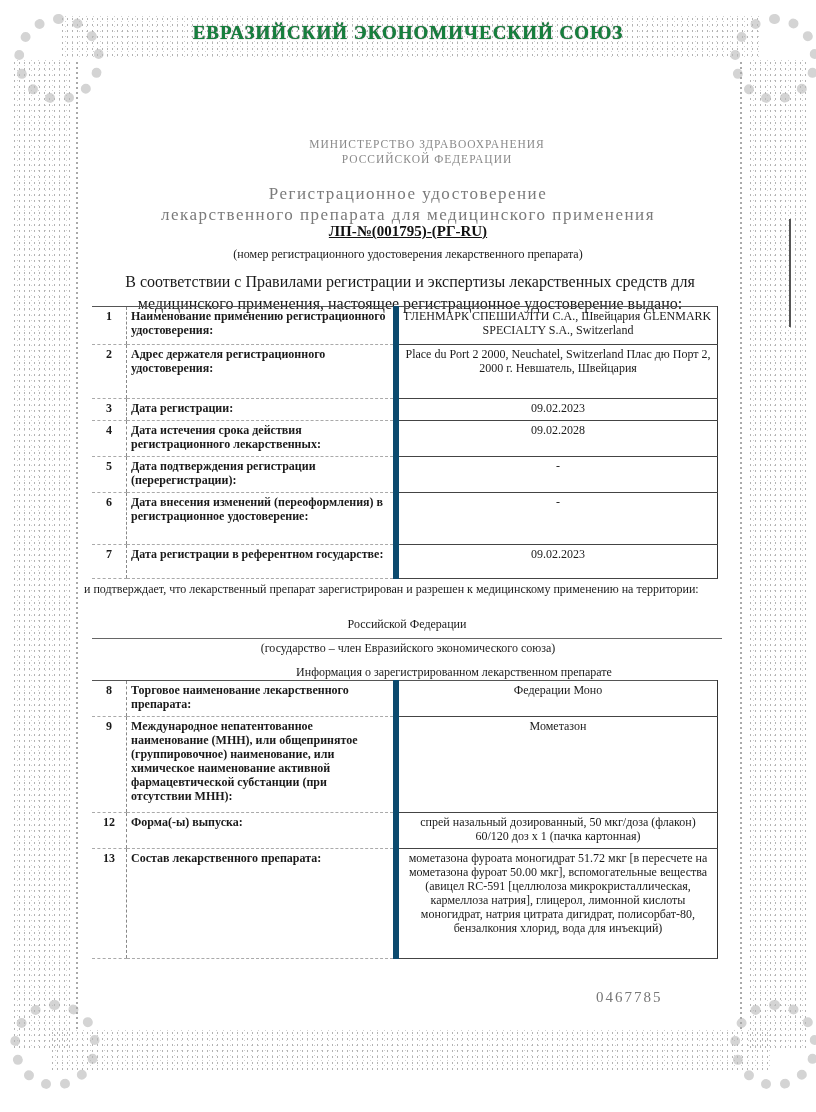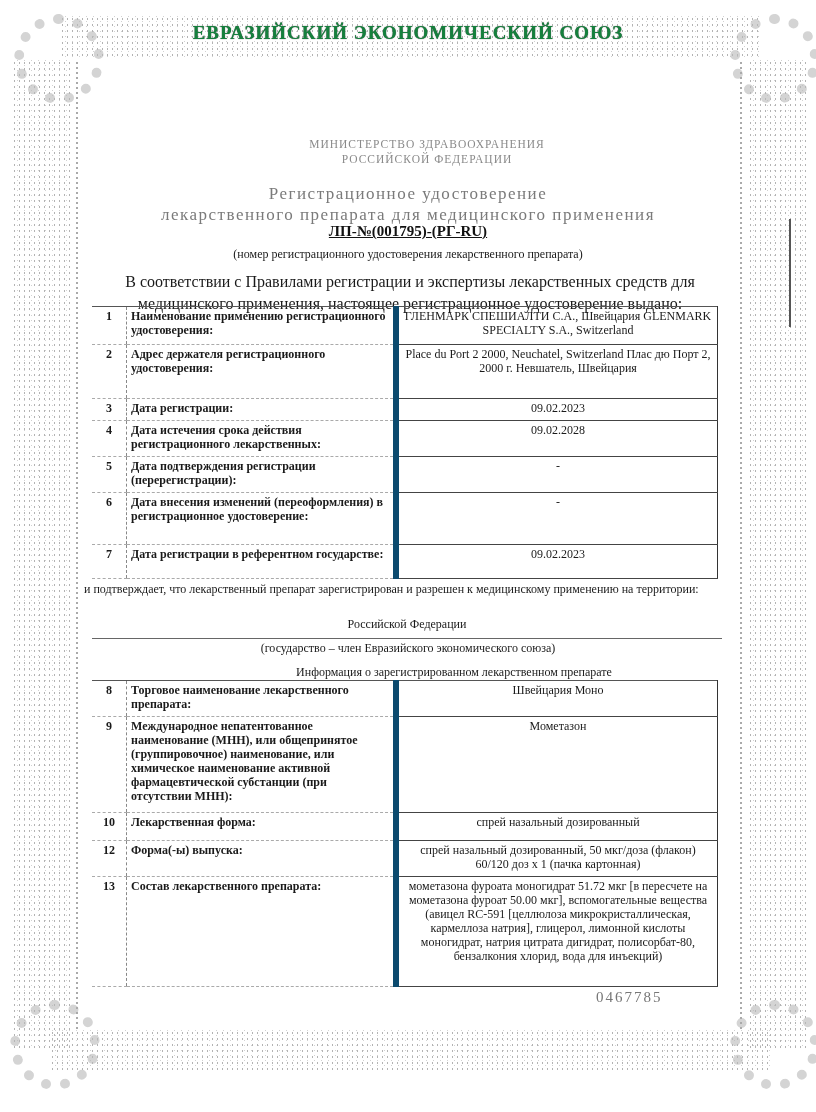--- a/index.html
+++ b/index.html
@@ -125,31 +125,26 @@
 <div class="confirm">и подтверждает, что лекарственный препарат зарегистрирован и разрешен к медицинскому применению на территории:</div>
 <div class="country">Российской Федерации</div>
 <div class="country-caption">(государство – член Евразийского экономического союза)</div>
 <div class="info-heading">Информация о зарегистрированном лекарственном препарате</div>
 
 <table class="reg" id="table2">
   <tbody id="tbody2">
       <tr style="height: 36px;">
         <td class="num">8</td>
         <td class="lbl">Торговое наименование лекарственного препарата:</td>
-        <td class="val">Швейцария Моно</td>
+        <td class="val">Федерации Моно</td>
       </tr>
       <tr style="height: 96px;">
         <td class="num">9</td>
         <td class="lbl">Международное непатентованное наименование (МНН), или общепринятое (группировочное) наименование, или химическое наименование активной фармацевтической субстанции (при отсутствии МНН):</td>
         <td class="val">Мометазон</td>
-      </tr>
-      <tr style="height: 28px;">
-        <td class="num">10</td>
-        <td class="lbl">Лекарственная форма:</td>
-        <td class="val">спрей назальный дозированный</td>
       </tr>
       <tr style="height: 36px;">
         <td class="num">12</td>
         <td class="lbl">Форма(-ы) выпуска:</td>
         <td class="val">спрей назальный дозированный, 50 мкг/доза (флакон) 60/120 доз x 1 (пачка картонная)</td>
       </tr>
       <tr style="height: 110px;">
         <td class="num">13</td>
         <td class="lbl">Состав лекарственного препарата:</td>
         <td class="val">мометазона фуроата моногидрат 51.72 мкг [в пересчете на мометазона фуроат 50.00 мкг], вспомогательные вещества (авицел RC-591 [целлюлоза микрокристаллическая, кармеллоза натрия], глицерол, лимонной кислоты моногидрат, натрия цитрата дигидрат, полисорбат-80, бензалкония хлорид, вода для инъекций)</td>

